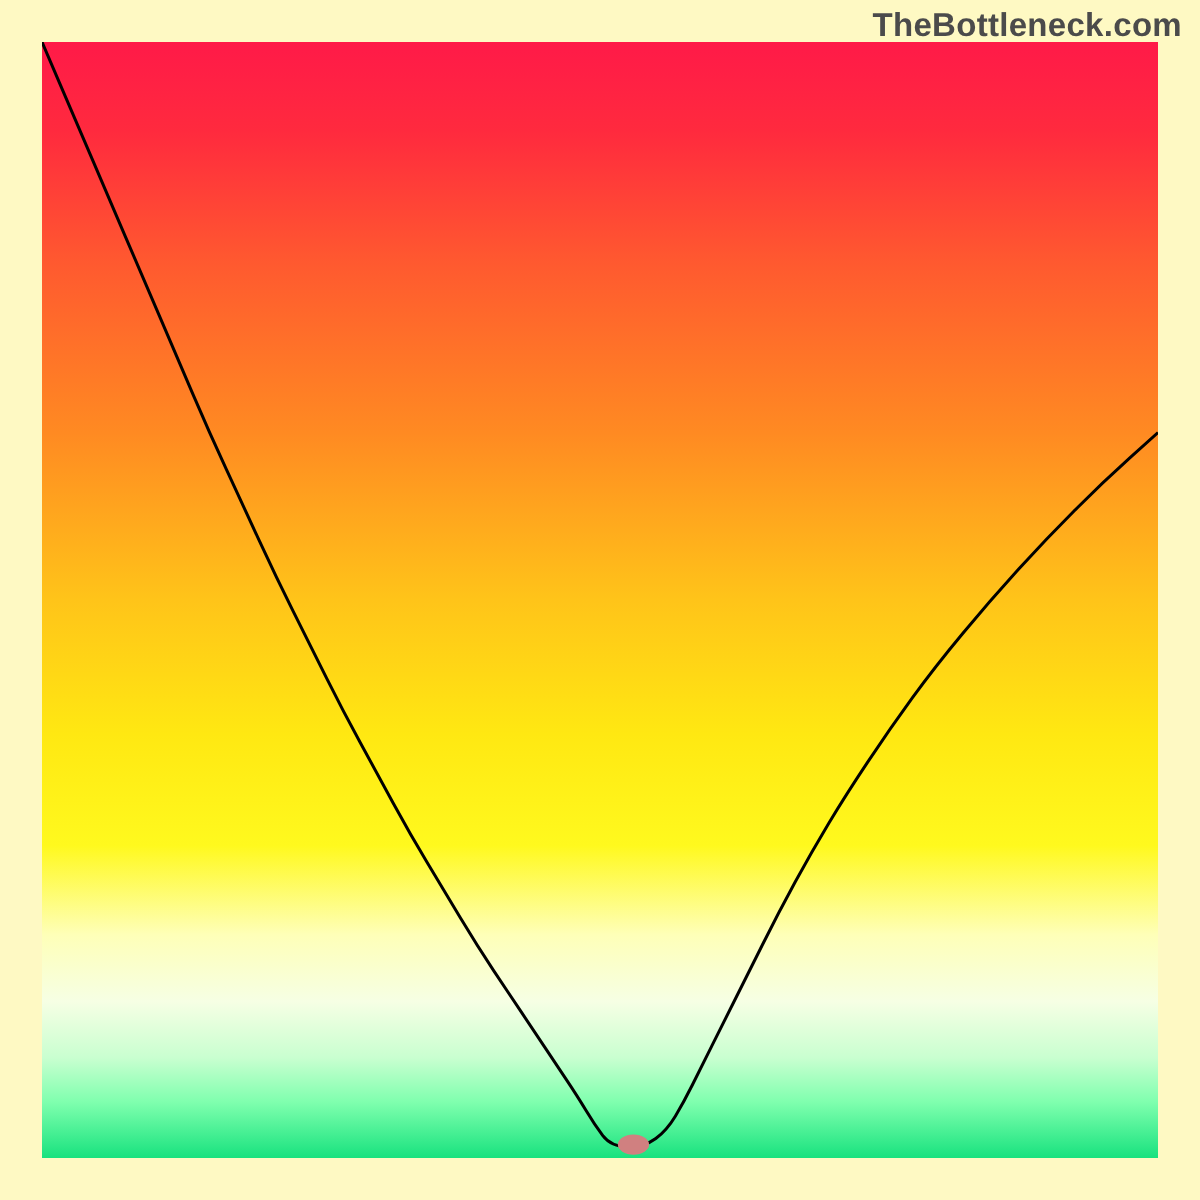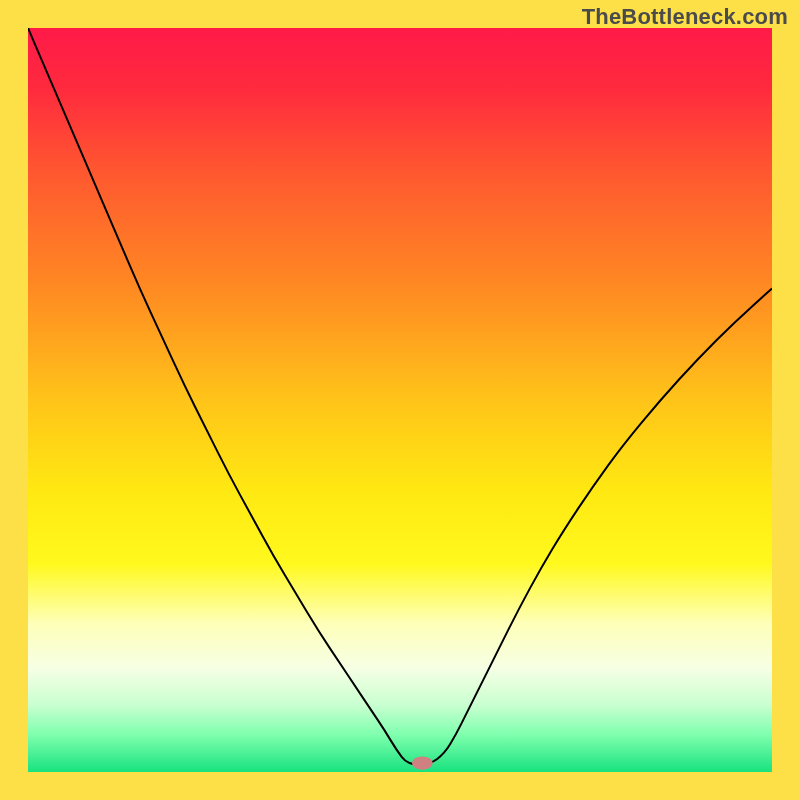--- a/index.html
+++ b/index.html
@@ -8,21 +8,21 @@
     width: 800px;
     height: 800px;
     overflow: hidden;
     background: #000;
     font-family: Arial, Helvetica, sans-serif;
   }
   .frame {
     position: relative;
     width: 800px;
     height: 800px;
-    background: #fde047;
+    background: #fef9c3;
   }
   .watermark {
     position: absolute;
     top: 4px;
     right: 12px;
     font-size: 22px;
     font-weight: 600;
     color: #4b4b4b;
     letter-spacing: 0.2px;
     z-index: 10;

